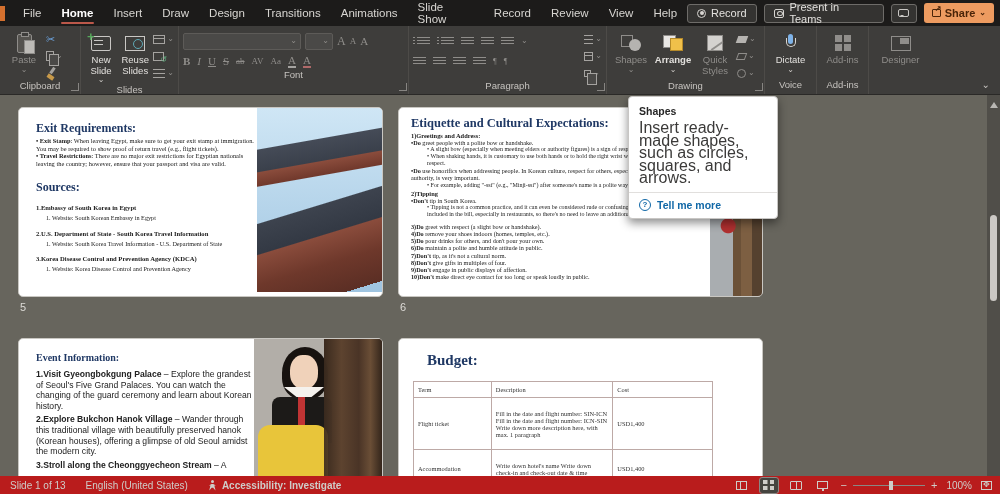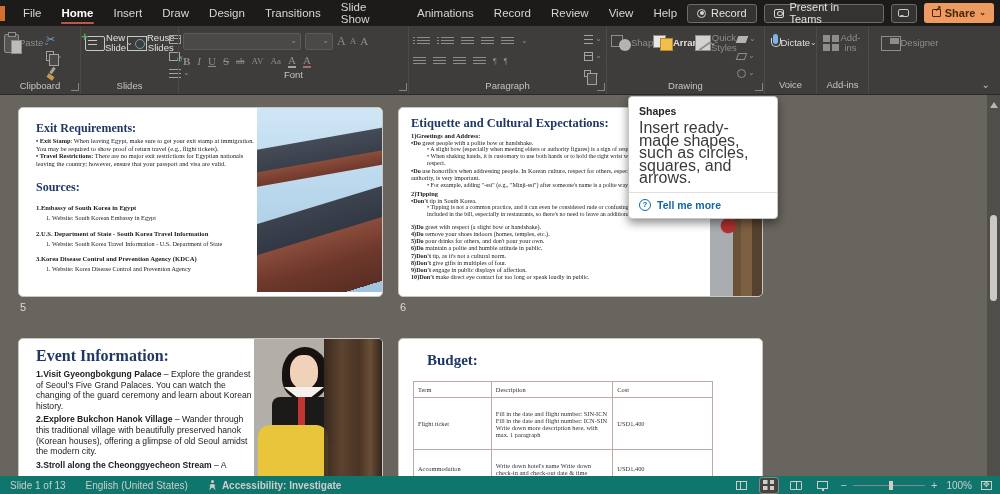--- a/index.html
+++ b/index.html
@@ -39,21 +39,21 @@
 
   
   .ribbon { position:absolute; top:26px; left:0; right:0; height:69px; background:#3e3d3b;
     border-bottom:1px solid #2a2927; display:flex; align-items:stretch; color:#cfccc8; }
   .rgroup { position:relative; display:flex; flex-direction:column; padding:3px 4px 0 4px; }
   .rgroup + .rgroup { border-left:1px solid #4d4b48; }
   .rg-body { flex:1; display:flex; align-items:flex-start; gap:2px; }
   .rg-label { height:15px; font-size:9.5px; text-align:center; color:#c6c3bf; position:relative; }
   .dlg { position:absolute; right:1px; bottom:3px; width:8px; height:8px; border-left:1px solid #9a9894;
     border-bottom:1px solid #9a9894; transform:rotate(-90deg); opacity:.8; }
-  .bigbtn { display:flex; flex-direction:row; align-items:center; width:40px; padding-top:2px; }
+  .bigbtn { display:flex; flex-direction:column; align-items:center; width:40px; padding-top:2px; }
   .bb-icon { height:24px; display:flex; align-items:center; justify-content:center; }
   .bb-label { font-size:9.5px; line-height:10.5px; text-align:center; color:#8f8d8a; }
   .bigbtn.on .bb-label { color:#e2e0dd; }
   .minicol { display:flex; flex-direction:column; justify-content:flex-start; gap:3px; padding-top:3px; }
   .mini { display:flex; align-items:center; gap:2px; height:14px; font-size:9px; color:#8f8d8a; }
   .stack2 { display:flex; flex-direction:column; gap:4px; padding-top:4px; }
   .iconrow { display:flex; align-items:center; gap:7px; height:16px; }
   .glyph { font-size:11px; color:#8f8d8a; font-family:"Liberation Serif",serif; }
   .glyph.b { font-weight:bold; } .glyph.i { font-style:italic; }
   .glyph.u { text-decoration:underline; } .glyph.s,.glyph.ab { text-decoration:line-through; }
@@ -161,21 +161,21 @@
   .s6 .img { position:absolute; right:0; top:0; width:52px; height:190px;
     background:
       radial-gradient(circle at 30% 38%, #111 0 9px, transparent 10px),
       radial-gradient(circle at 22% 52%, #e8c53a 0 11px, transparent 12px),
       radial-gradient(circle at 35% 62%, #b03030 0 7px, transparent 8px),
       linear-gradient(90deg, #a9adb0 0 45%, #6b5138 45% 60%, #7d5f42 60% 80%, #55412f 80% 100%); }
 
   
   .s7 { left:18px; top:243px; width:365px; height:190px; }
   .s7 .txt { position:absolute; left:17px; top:8px; width:222px; color:#222; }
-  .s7 .ln.h .pre, .s7 .ln.h span { font-family:"Liberation Serif",serif; font-size:16px; font-weight:bold; color:#1f3864; }
+  .s7 .ln.h .pre, .s7 .ln.h span { font-family:"Liberation Serif",serif; font-size:10px; font-weight:bold; color:#1f3864; }
   .s7 .ln.h { margin-bottom:4px; }
   .s7 .ln.p { font-size:8.6px; line-height:10.6px; margin-bottom:3px; }
   .s7 .ln.p .pre { font-weight:bold; }
   .s7 .img { position:absolute; right:0; top:0; width:128px; height:190px; background:#b2aea8; }
   .s7 .wood { position:absolute; right:0; top:0; width:58px; height:100%;
     background:linear-gradient(90deg,#3a2a1e,#5d432f 30%,#4a3426 60%,#6a4e36 80%,#33251b); }
   .s7 .hair { position:absolute; left:28px; top:8px; width:46px; height:52px; background:#17120f; border-radius:50% 50% 40% 40%; }
   .s7 .face { position:absolute; left:36px; top:16px; width:28px; height:34px; background:#f0d2ba; border-radius:45%; }
   .s7 .collar { position:absolute; left:30px; top:48px; width:40px; height:16px; background:#f5f2ee;
     clip-path:polygon(0 0,100% 0,50% 100%); }
@@ -205,21 +205,21 @@
   .tt-q { width:12px; height:12px; border:1.3px solid #1168a7; border-radius:50%; display:flex;
     align-items:center; justify-content:center; font-size:8px; font-weight:bold; }
 
   
   .vscroll { position:absolute; right:0; top:0; width:13px; height:100%; background:#504e49; }
   .vs-up { position:absolute; top:3px; left:3px; width:0; height:0; border:4px solid transparent;
     border-bottom:6px solid #b9b7b3; }
   .vs-thumb { position:absolute; top:120px; left:3px; width:7px; height:86px; background:#ccc9c5; border-radius:4px; }
 
   
-  .statusbar { position:absolute; bottom:0; left:0; right:0; height:18px; background:#0f766e;
+  .statusbar { position:absolute; bottom:0; left:0; right:0; height:18px; background:#b91c1c;
     display:flex; align-items:center; color:#cfcdc9; font-size:10px; }
   .sb-item { padding:0 10px; }
   .sb-acc { display:flex; align-items:center; gap:5px; font-weight:bold; }
   .acc-fig { width:9px; height:11px; position:relative; }
   .acc-fig::before { content:""; position:absolute; left:3px; top:0; width:3.5px; height:3.5px;
     background:#cfcdc9; border-radius:50%; }
   .acc-fig::after { content:""; position:absolute; left:1px; top:4px; width:7px; height:7px;
     background:#cfcdc9; clip-path:polygon(50% 0,100% 30%,78% 30%,95% 100%,60% 60%,40% 60%,5% 100%,22% 30%,0 30%); }
   .sb-right { margin-left:auto; display:flex; align-items:center; gap:9px; padding-right:8px; }
   .vbtn { width:18px; height:15px; display:flex; align-items:center; justify-content:center; border-radius:2px; }
@@ -255,23 +255,23 @@
         <span class="menu-item active">Home</span>
 
         <span class="menu-item">Insert</span>
 
         <span class="menu-item">Draw</span>
 
         <span class="menu-item">Design</span>
 
         <span class="menu-item">Transitions</span>
 
+        <span class="menu-item">Animations</span>
+
         <span class="menu-item">Slide Show</span>
-
-        <span class="menu-item">Animations</span>
 
         <span class="menu-item">Record</span>
 
         <span class="menu-item">Review</span>
 
         <span class="menu-item">View</span>
 
         <span class="menu-item">Help</span>
       </div>
     <div class="tb-right">

